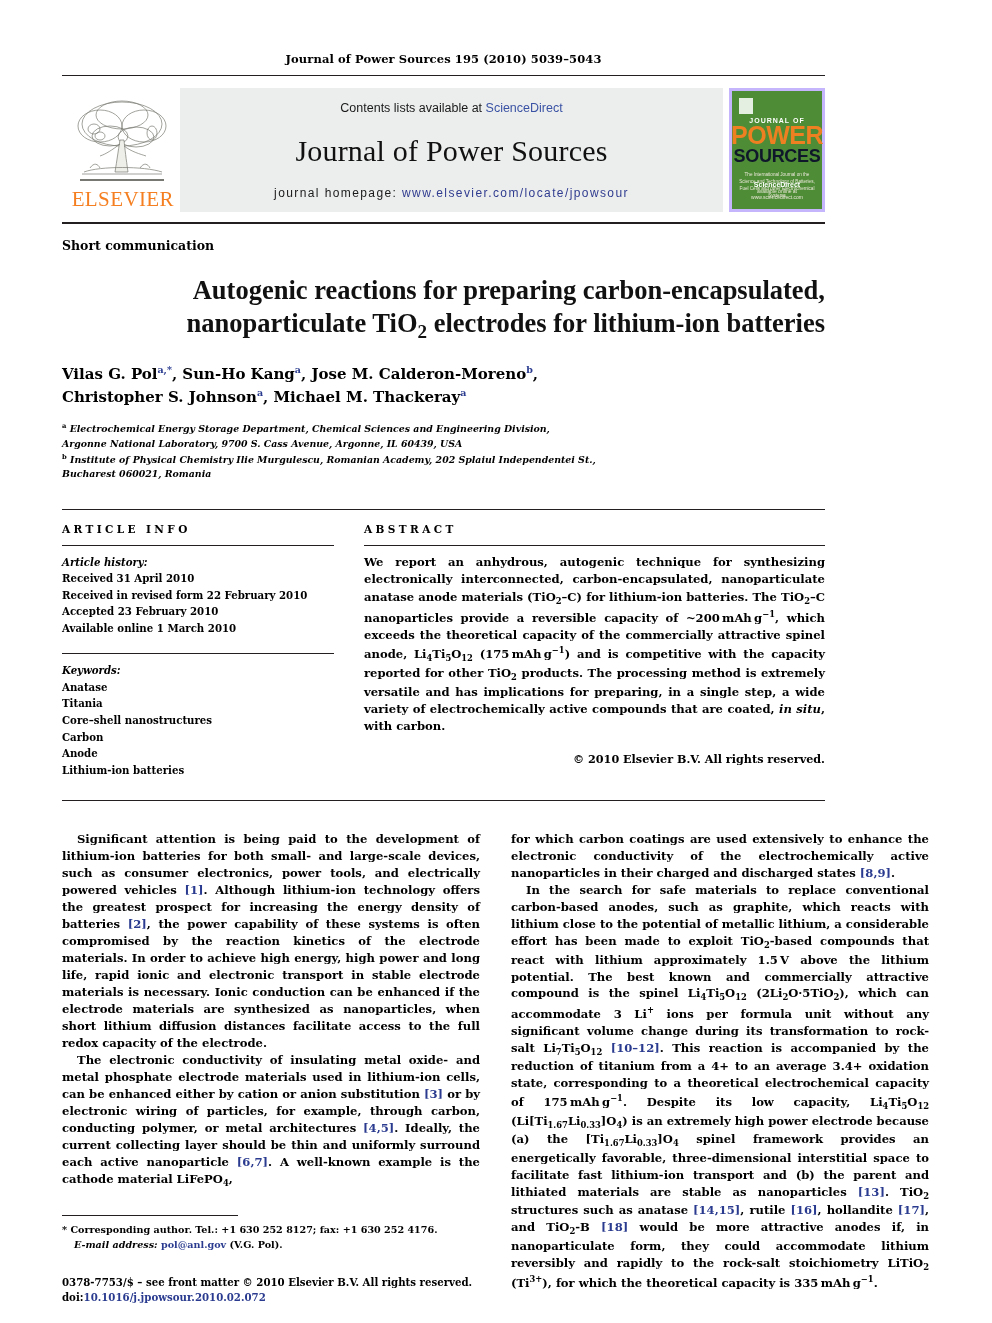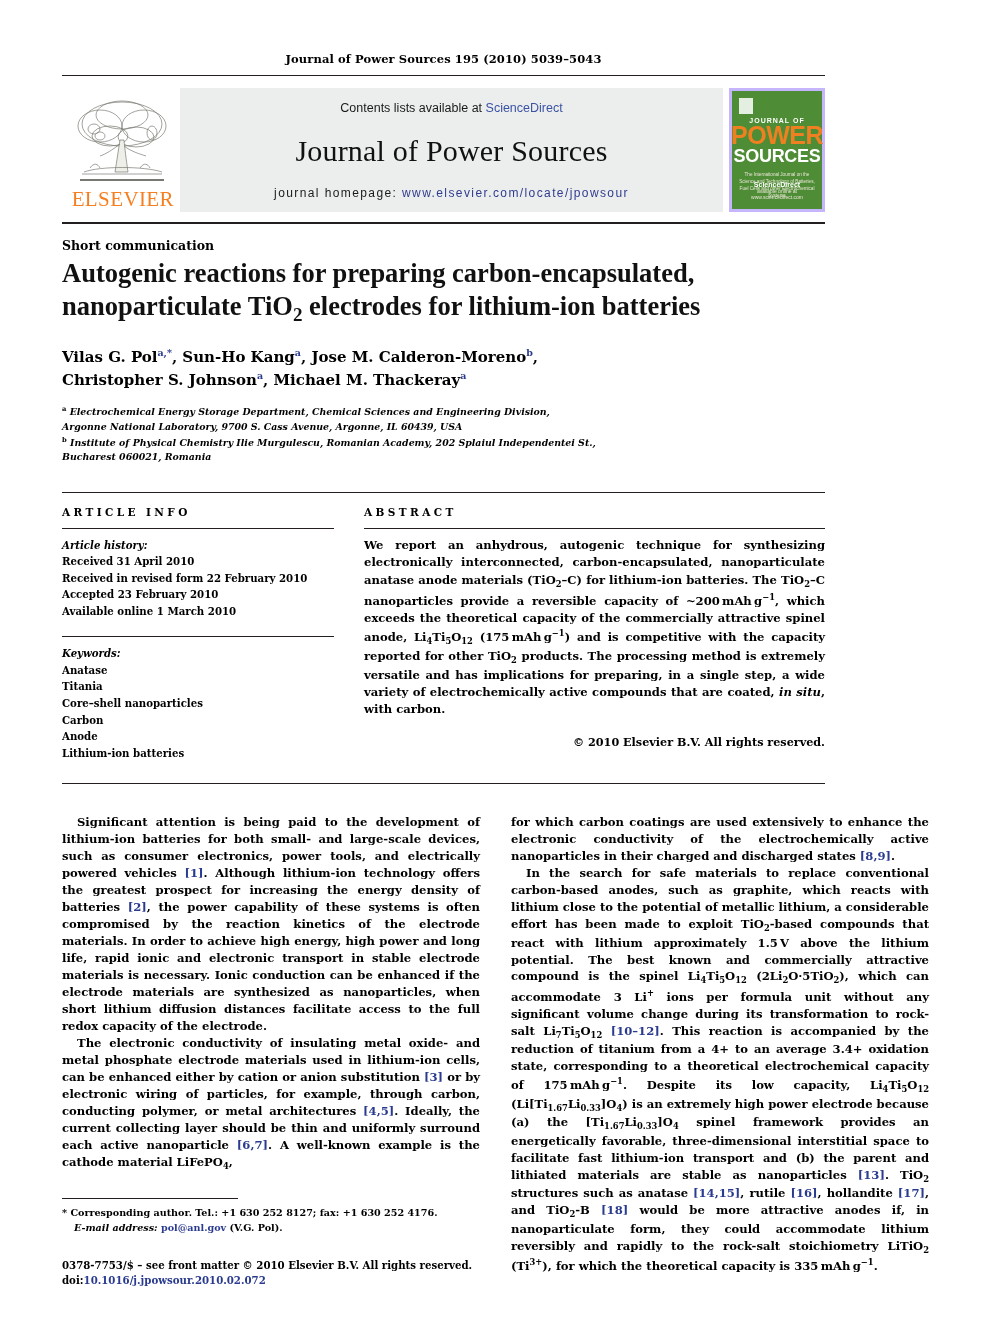--- a/index.html
+++ b/index.html
@@ -83,42 +83,43 @@
     background:#4e8c35;
     border:3px solid #c4b5fd;
     box-sizing:border-box;
     display:flex; flex-direction:column; align-items:center;
     padding-top:7px;
     position:relative;
   }
   .cover-els { width:14px; height:16px; background:#fff; opacity:.85; align-self:flex-start; margin-left:7px; }
   .cover-jo { font-family:"Liberation Sans", sans-serif; font-size:7px; color:#fff; letter-spacing:1px; margin-top:3px; font-weight:bold;}
   .cover-power { font-family:"Liberation Sans", sans-serif; font-weight:bold; font-size:25px; color:#ef8022; line-height:.92; letter-spacing:-0.5px; }
-  .cover-sources { font-family:"Liberation Sans", sans-serif; font-weight:bold; font-size:18px; color:#ffffff; line-height:1; letter-spacing:-0.3px; }
+  .cover-sources { font-family:"Liberation Sans", sans-serif; font-weight:bold; font-size:18px; color:#0f172a; line-height:1; letter-spacing:-0.3px; }
   .cover-sub { font-size:4.6px; color:#e9e6d8; text-align:center; line-height:1.5; margin-top:7px; width:82px; font-family:"Liberation Sans", sans-serif;}
   .cover-sd { position:absolute; bottom:9px; width:100%; text-align:center; font-size:5px; color:#e9e6d8; font-family:"Liberation Sans", sans-serif;}
   .cover-sd b { display:block; font-size:7px; color:#fff; }
 
   .masthead-rule { margin:10px 62px 0 62px; border-top:2.4px solid #231f20; }
 
   
   .art-head { margin:14px 62px 0 62px; }
   .artcat {
     font-family:"DejaVu Serif", serif;
     font-weight:bold;
     font-size:12.5px;
-    margin-bottom:4px;
+    margin-bottom:21px;
   }
   .title {
     font-family:"Liberation Serif", serif;
     font-size:26.5px;
     line-height:1.24;
     color:#111;
     margin:0 0 19px 0;
     max-width:830px;
+    text-align:right;
   }
   .authors {
     font-family:"DejaVu Serif", serif;
     font-weight:bold;
     font-size:15px;
     line-height:1.55;
     margin-bottom:12px;
   }
   .authors sup { color:#2a3b8f; font-size:9.5px; font-weight:bold; }
   .affil {
@@ -302,21 +303,21 @@
         <div>Received in revised form 22 February 2010</div>
         <div>Accepted 23 February 2010</div>
         <div>Available online 1 March 2010</div>
       </div>
       <div class="kwblock">
         <div class="thinrule"></div>
         <div class="info-body">
           <div class="lbl">Keywords:</div>
           <div>Anatase</div>
           <div>Titania</div>
-          <div>Core–shell nanoparticles</div>
+          <div>Core–shell nanostructures</div>
           <div>Carbon</div>
           <div>Anode</div>
           <div>Lithium-ion batteries</div>
         </div>
       </div>
     </div>
 
     <div class="col-abs">
       <div class="sechead">ABSTRACT</div>
       <div class="thinrule"></div>

